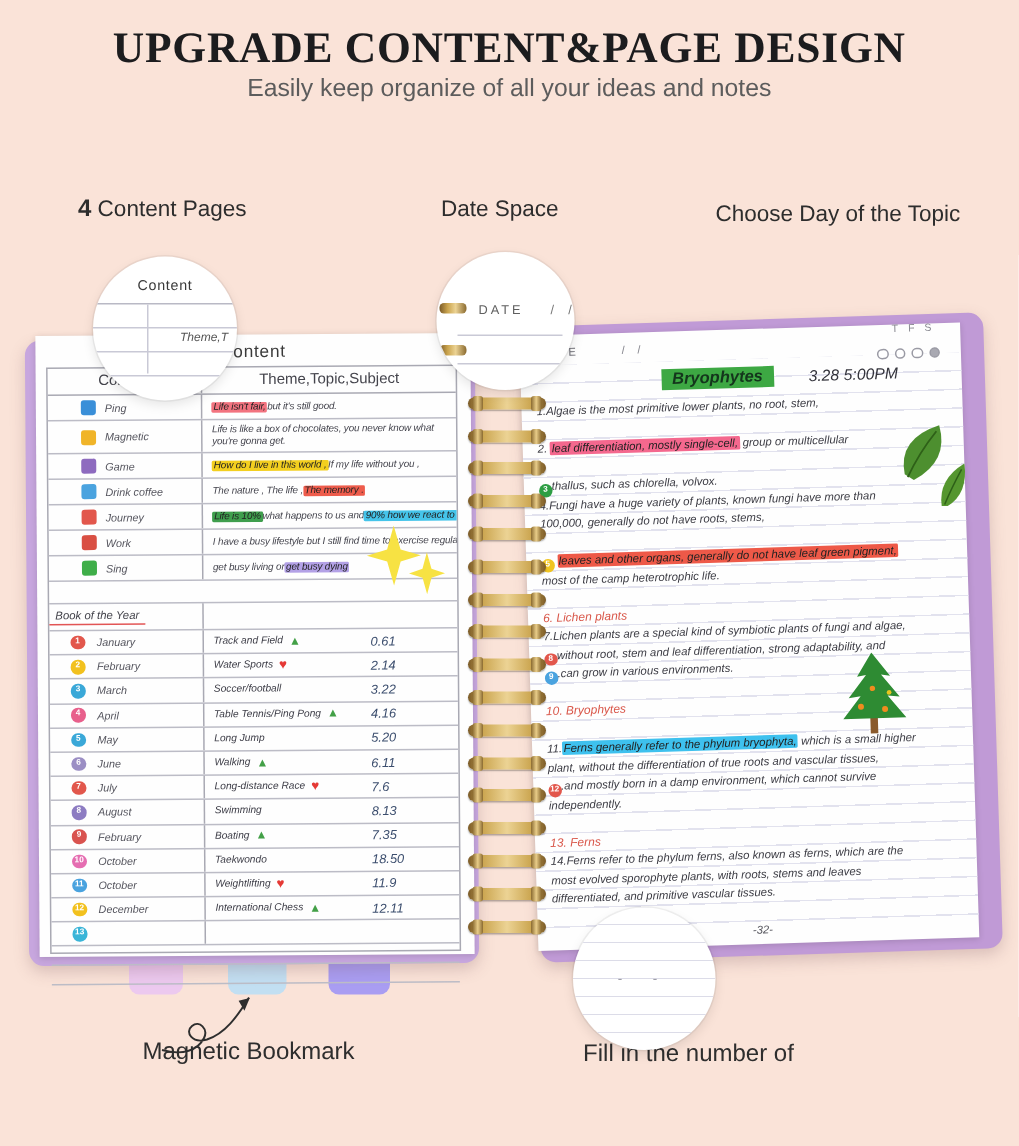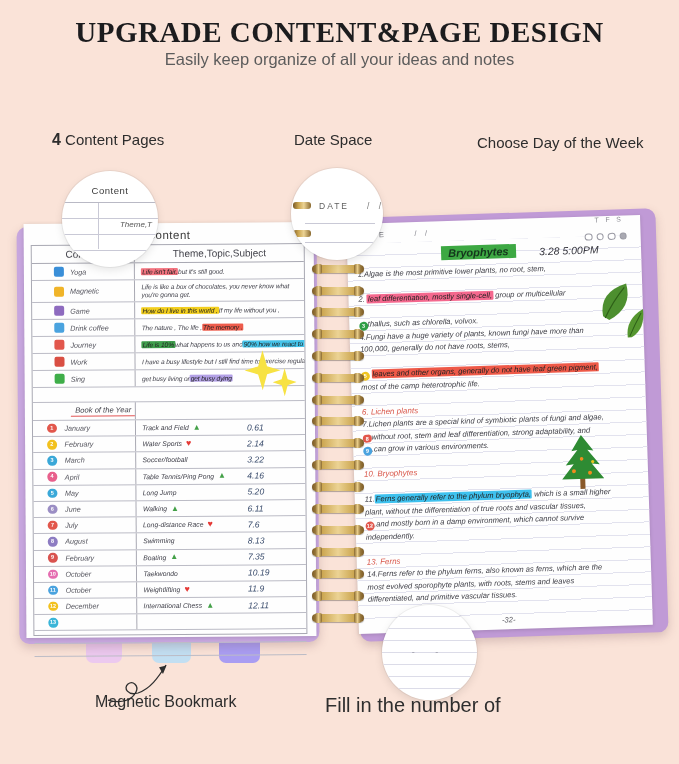--- a/index.html
+++ b/index.html
@@ -64,21 +64,21 @@
   .act-row{display:flex;min-height:16px;border-bottom:1px solid #bcbcc6;align-items:stretch;}
   .act-row .cell1{display:flex;align-items:center;padding-left:22px;}
   .act-row .cell2{display:flex;align-items:center;padding-left:6px;white-space:nowrap;overflow:hidden;}
   .act-row.wrap{min-height:21px;} .act-row.wrap .cell2{white-space:normal;line-height:1.15;padding-top:1px;}
   .act-icon{width:10px;height:10px;border-radius:2px;margin-right:6px;flex:none;}
   .act-name{font-size:7.2px;color:#55555e;}
   .quote{font-size:6.6px;color:#45454e;letter-spacing:-.1px;}
   .hl{padding:0 1px;border-radius:1px;}
   .empty-row{border-bottom:1px solid #bcbcc6;}
   .sec-row{display:flex;height:17px;border-bottom:1px solid #bcbcc6;}
-  .sec-row .cell1{display:flex;align-items:center;justify-content:flex-end;}
+  .sec-row .cell1{display:flex;align-items:center;justify-content:flex-start;}
   .sec-label{font-size:7.6px;color:#44444c;border-bottom:1.6px solid #e25555;padding:0 4px 1px;}
   .m-row{display:flex;height:15.2px;border-bottom:1px solid #bcbcc6;}
   .m-row .cell1{display:flex;align-items:center;padding-left:14px;}
   .m-row .cell2{display:flex;align-items:center;padding-left:6px;}
   .m-circle{width:9.5px;height:9.5px;border-radius:50%;color:#fff;font-size:5.5px;line-height:9.5px;
             text-align:center;font-weight:bold;font-style:normal;margin-right:8px;flex:none;}
   .m-name{font-size:7.2px;color:#55555e;}
   .m-act{font-size:6.8px;color:#3c3c46;white-space:nowrap;}
   .marker{margin-left:4px;font-style:normal;line-height:1;}
   .marker.triangle{color:#43a047;font-size:8px;}
@@ -99,35 +99,35 @@
   .rp-notes{position:absolute;top:46px;left:10px;right:4px;font-style:italic;}
   .note-line{height:12.5px;font-size:7.6px;color:#3c3c44;white-space:nowrap;overflow:visible;}
   .note-heading{color:#d9574a;font-size:8px;}
   .note-badge{display:inline-block;min-width:8.5px;height:8.5px;border-radius:5px;color:#fff;font-size:5.5px;
               line-height:8.5px;text-align:center;font-style:normal;font-weight:bold;vertical-align:-1px;}
   .note-center{text-align:center;color:#55555d;}
   
   .tab{position:absolute;top:628px;height:35px;border-radius:0 0 7px 7px;z-index:1;}
   .footer-label{position:absolute;font-size:16px;color:#2e2e2e;}
   .lbl-magnetic{left:95px;top:693px;}
-  .lbl-fill{left:325px;top:692px;width:268px;text-align:left;font-size:20px;line-height:1.35;}
+  .lbl-fill{left:325px;top:692px;width:268px;text-align:center;font-size:16px;line-height:1.35;}
   .deco{position:absolute;z-index:6;}
   .deco-page{position:absolute;z-index:4;}
 </style>
 </head>
 <body>
 
 <div class="stage">
 
   <div class="title">UPGRADE CONTENT&amp;PAGE DESIGN</div>
   <div class="subtitle">Easily keep organize of all your ideas and notes</div>
 
   <div class="feature f1"><b>4</b>&nbsp;<span>Content Pages</span></div>
   <div class="feature f2">Date Space</div>
-  <div class="feature f3">Choose Day of the Week</div>
+  <div class="feature f3">Choose Day of the Topic</div>
 
   <div id="tabs">
       <div class="tab" style="background: rgb(236, 201, 239); left: 86px; width: 36px;"></div>
       <div class="tab" style="background: rgb(194, 223, 242); left: 152px; width: 39px;"></div>
       <div class="tab" style="background: rgb(169, 157, 242); left: 219px; width: 41px;"></div>
     </div>
 
   <div class="cover cover-left"></div>
   <div class="cover cover-right"></div>
 
@@ -135,21 +135,21 @@
     <div class="lp-title">Content</div>
     <div class="lp-table">
       <div class="lp-head">
         <div class="cell1">Content</div>
         <div class="cell2">Theme,Topic,Subject</div>
       </div>
       <div id="activity-rows">
           <div class="act-row">
             <div class="cell1">
               <span class="act-icon" style="background: rgb(58, 143, 216);"></span>
-              <span class="act-name">Yoga</span>
+              <span class="act-name">Ping</span>
             </div>
             <div class="cell2 quote">
               <span class="hl" style="background: rgb(242, 115, 127); color: rgb(34, 34, 34);">Life isn't fair,</span>
               <span> but it's still good.</span>
             </div>
           </div>
           <div class="act-row wrap">
             <div class="cell1">
               <span class="act-icon" style="background: rgb(240, 180, 41);"></span>
               <span class="act-name">Magnetic</span>
@@ -313,21 +313,21 @@
               <span class="m-page">7.35</span>
             </div>
           </div>
           <div class="m-row">
             <div class="cell1">
               <span class="m-circle" style="background: rgb(229, 109, 177);">10</span>
               <span class="m-name">October</span>
             </div>
             <div class="cell2">
               <span class="m-act">Taekwondo</span>
-              <span class="m-page">10.19</span>
+              <span class="m-page">18.50</span>
             </div>
           </div>
           <div class="m-row">
             <div class="cell1">
               <span class="m-circle" style="background: rgb(74, 163, 223);">11</span>
               <span class="m-name">October</span>
             </div>
             <div class="cell2">
               <span class="m-act">Weightlifting</span>
               <span class="marker heart">♥</span>

